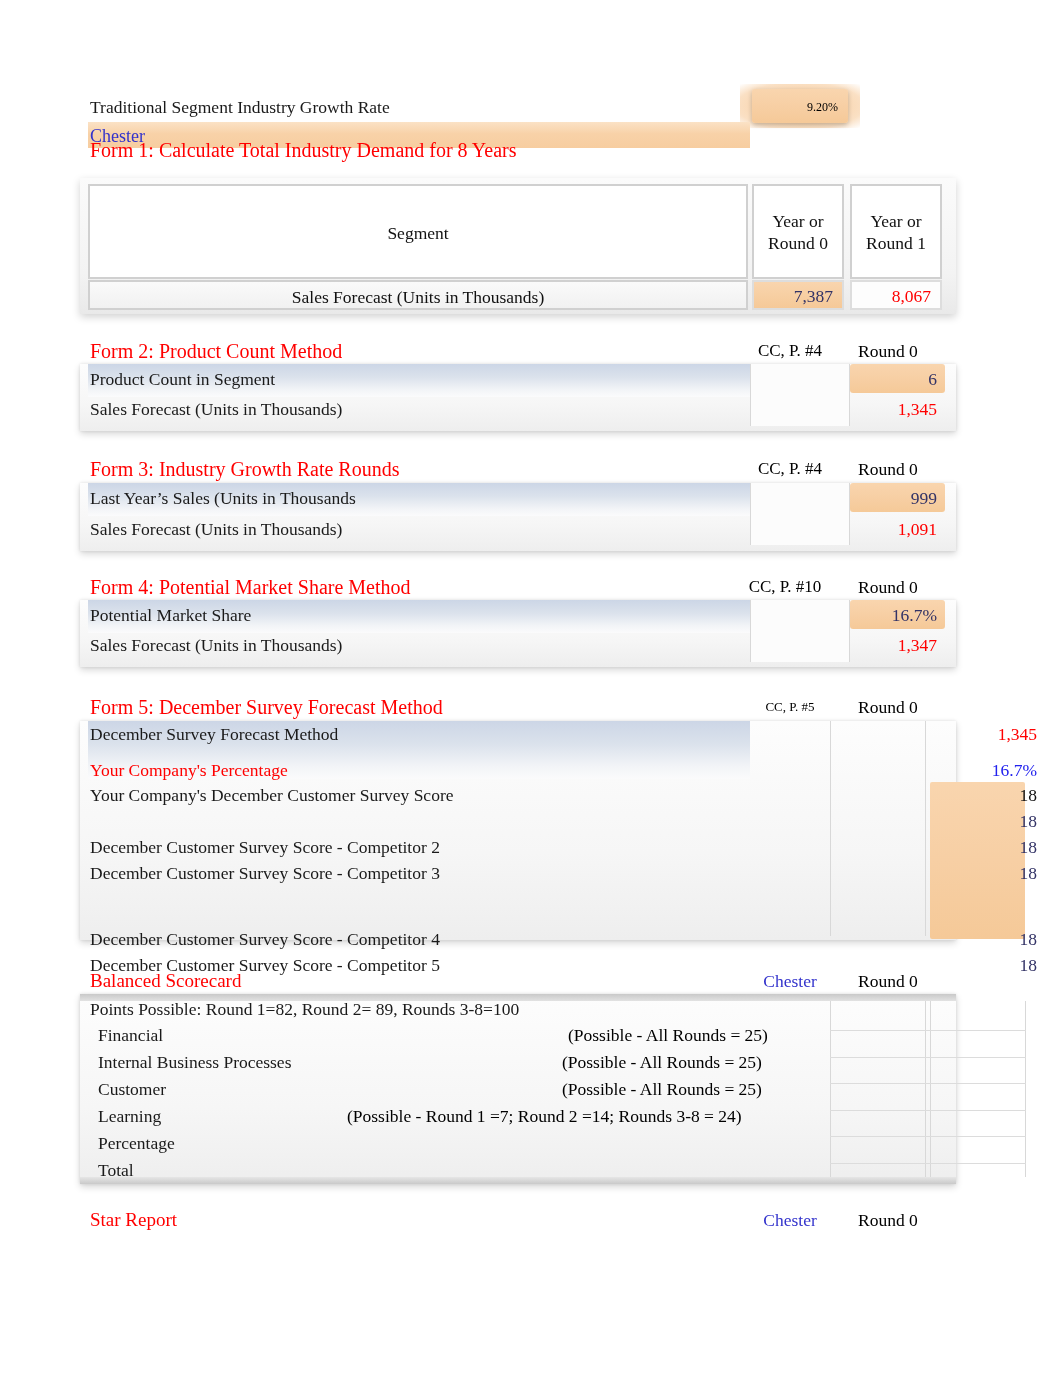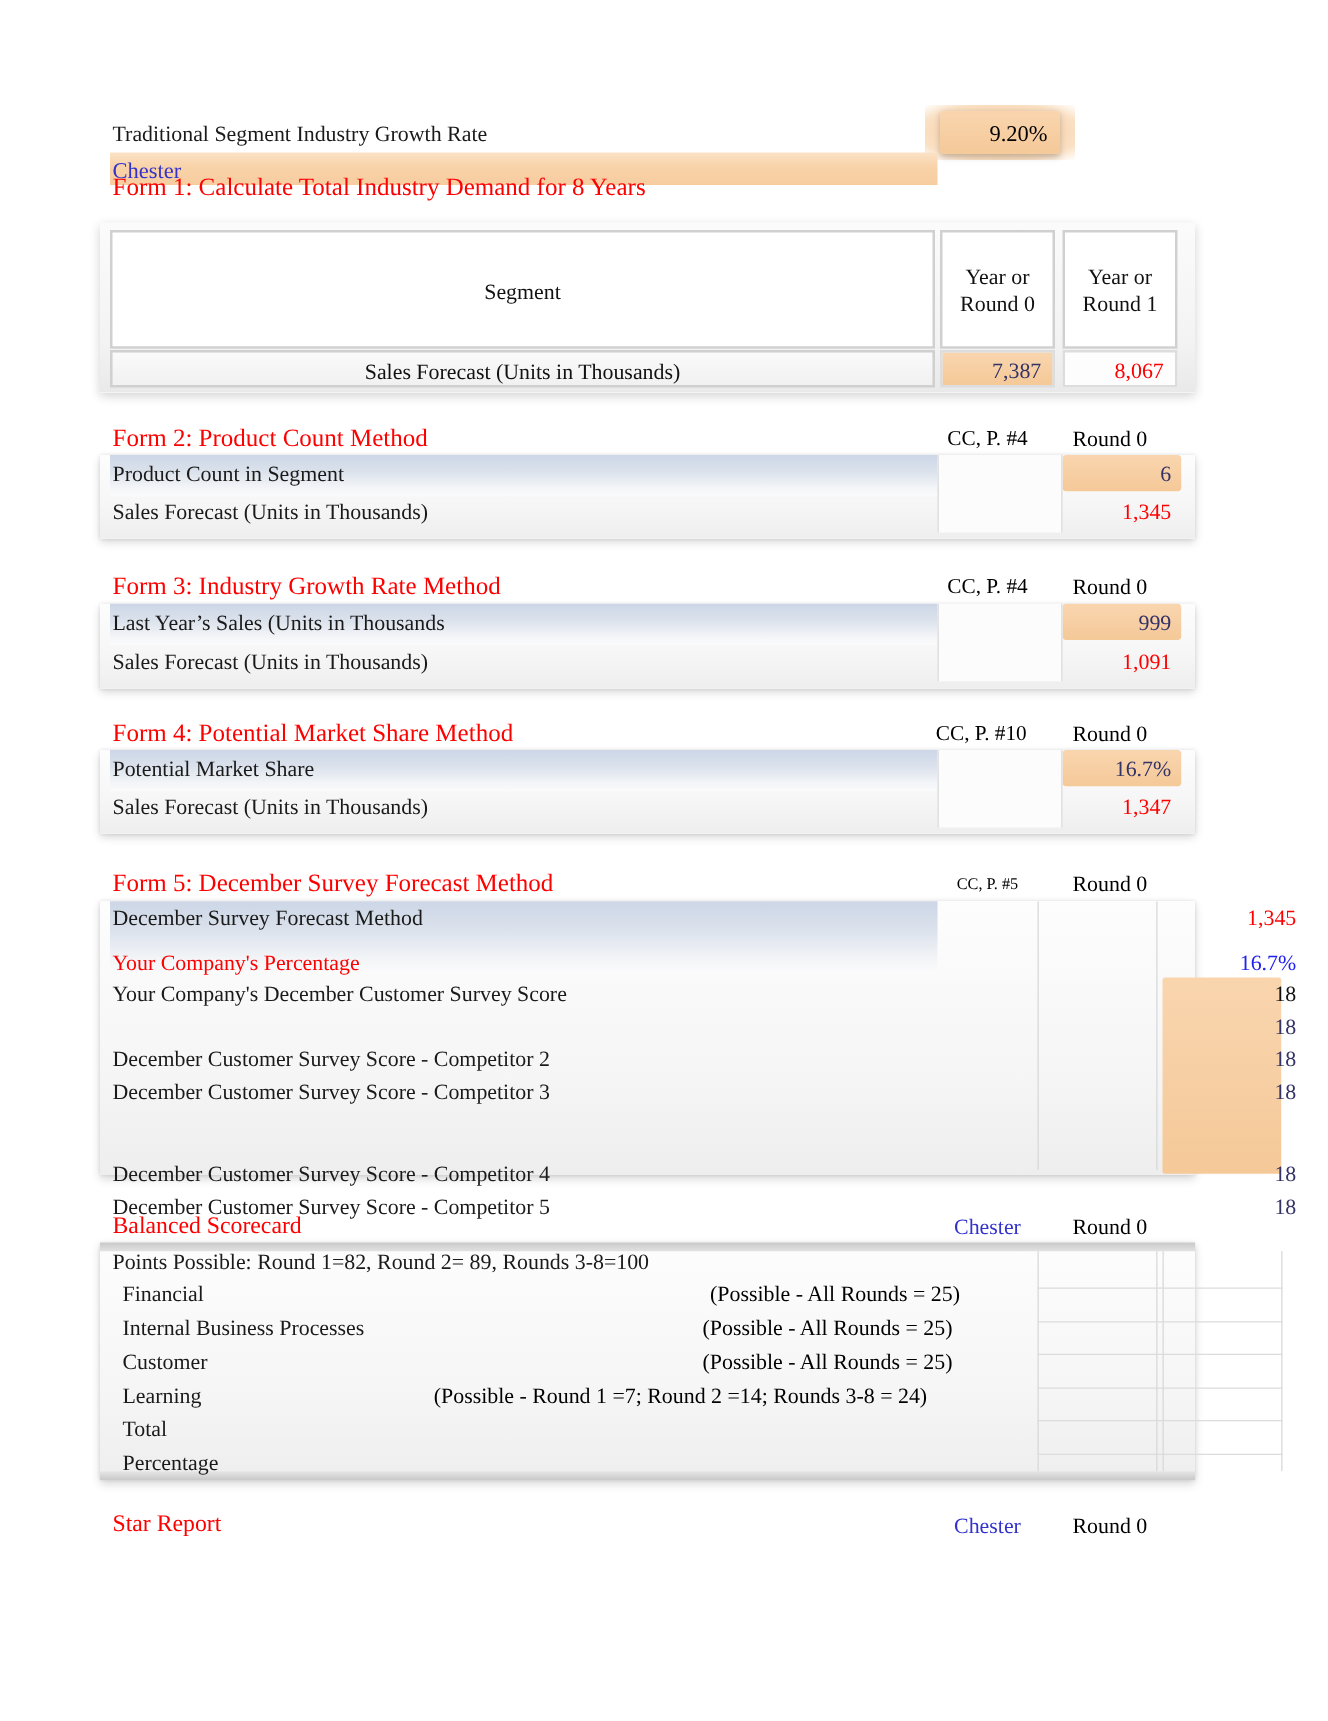--- a/index.html
+++ b/index.html
@@ -149,21 +149,21 @@
 </head>
 <body>
 
 <div class="page">
 
   <div class="plain" style="top:93px;">
     <div class="hl-orange-soft" style="left:660px; top:-9px; width:120px; height:44px;"></div>
     <div class="hl-orange" style="left:672px; top:-4px; width:96px; height:34px; box-shadow:0 2px 5px rgba(0,0,0,0.22);"></div>
     <div class="row" style="height:28px; line-height:28px;">
       <span class="lbl">Traditional Segment Industry Growth Rate</span>
-      <span class="cB" style="left:670px; width:100px; padding-right:12px; font-size:18px;">9.20%</span>
+      <span class="cB" style="left:670px; width:100px; padding-right:12px; font-size:12px;">9.20%</span>
     </div>
   </div>
 
   <div class="plain" style="top:124px;">
     <div class="hl-bar-orange" style="left:8px; top:-2px; width:662px; height:26px;"></div>
     <div class="row" style="height:24px; line-height:24px;">
       <span class="lbl blue" style="font-size:18px;">Chester</span>
     </div>
   </div>
 
@@ -219,21 +219,21 @@
       <span class="cB val-navy">6</span>
     </div>
     <div class="row" style="height:30px; line-height:30px;">
       <span class="lbl">Sales Forecast (Units in Thousands)</span>
       <span class="cB val-red">1,345</span>
     </div>
   </div>
 
   <div class="plain" style="top:456px;">
     <div class="row" style="height:26px; line-height:26px;">
-      <span class="lbl red" style="font-size:20px;">Form 3: Industry Growth Rate Method</span>
+      <span class="lbl red" style="font-size:20px;">Form 3: Industry Growth Rate Rounds</span>
       <span class="cA" style="font-size:17px;">CC, P. #4</span>
       <span class="cB" style="text-align:left; padding-left:8px;">Round 0</span>
     </div>
   </div>
 
   <div class="sect" style="top:483px; height:68px;">
     <div class="hl-blue z" style="left:8px; top:0px; width:662px; height:33px;"></div>
     <div class="hl-orange z" style="left:770px; top:0px; width:95px; height:29px;"></div>
     <div class="sc-grid" style="left:670px; top:0px; width:100px; height:62px; background:#fcfcfc;"></div>
 
@@ -352,24 +352,24 @@
     </div>
     <div class="row" style="height:27px; line-height:27px;">
       <span class="lbl ind">Customer</span>
       <span class="z" style="left:482px; top:0;">(Possible - All Rounds = 25)</span>
     </div>
     <div class="row" style="height:27px; line-height:27px;">
       <span class="lbl ind">Learning</span>
       <span class="z" style="left:267px; top:0;">(Possible - Round 1 =7; Round 2 =14; Rounds 3-8 = 24)</span>
     </div>
     <div class="row" style="height:27px; line-height:27px;">
+      <span class="lbl ind">Percentage</span>
+    </div>
+    <div class="row" style="height:27px; line-height:27px;">
       <span class="lbl ind">Total</span>
-    </div>
-    <div class="row" style="height:27px; line-height:27px;">
-      <span class="lbl ind">Percentage</span>
     </div>
   </div>
 
   <div class="plain" style="top:1207px;">
     <div class="row" style="height:26px; line-height:26px;">
       <span class="lbl red" style="font-size:19px;">Star Report</span>
       <span class="cA blue" style="color:#3333cc;">Chester</span>
       <span class="cB" style="text-align:left; padding-left:8px;">Round 0</span>
     </div>
   </div>

